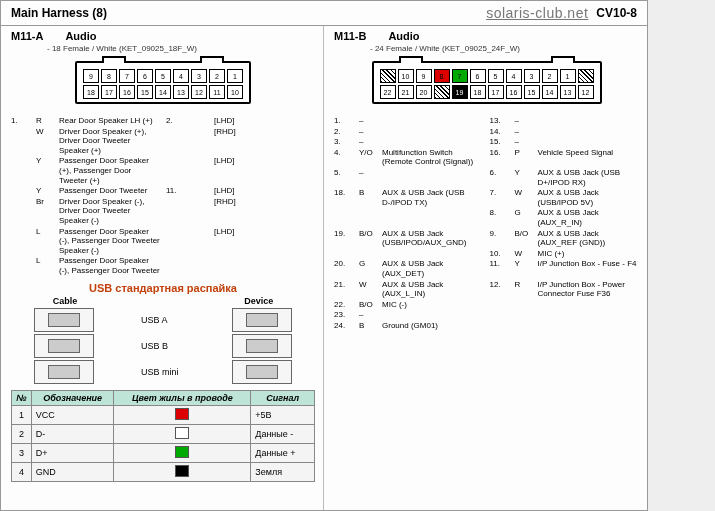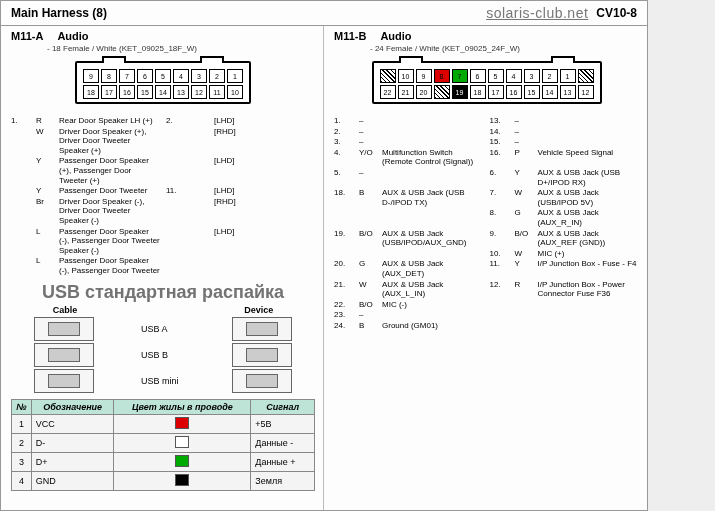--- a/index.html
+++ b/index.html
@@ -5,21 +5,21 @@
   body{margin:0;background:#eee;font-family:Arial,Helvetica,sans-serif;font-size:9px;color:#000}
   .page{width:648px;height:511px;background:#fdfdfd;border:1px solid #999;box-sizing:border-box;display:flex;flex-direction:column}
   .hdr{display:flex;align-items:center;border-bottom:1px solid #999;height:24px;padding:0 10px;font-size:12px}
   .hdr-title{font-weight:bold}
   .hdr-spacer{flex:1}
   .hdr-site{color:#777;text-decoration:underline;font-size:14px;letter-spacing:.5px}
   .hdr-code{font-weight:bold;margin-left:8px}
   .cols{display:flex;flex:1;min-height:0}
   .col{width:50%;box-sizing:border-box;border-right:1px solid #bbb;padding:4px 8px 6px 10px;display:flex;flex-direction:column}
   .col:last-child{border-right:none}
-  .conn-hdr{display:flex;align-items:baseline;gap:14px;margin-bottom:2px}
+  .conn-hdr{display:flex;align-items:baseline;gap:22px;margin-bottom:2px}
   .conn-id{font-weight:bold;font-size:11px}
   .conn-name{font-weight:bold;font-size:11px}
   .conn-sub{font-size:8px;color:#333;margin-left:36px}
   .conn-diagram{display:flex;justify-content:center;margin:8px 0 6px}
 
   
   .conn{position:relative}
   .conn-shell{border:2px solid #000;border-radius:2px;padding:6px 6px 3px;background:#fff;position:relative}
   .conn-shell::before,.conn-shell::after{content:"";position:absolute;top:-7px;width:20px;height:5px;border:2px solid #000;border-bottom:none;background:#fff}
   .conn-shell::before{left:25px}
@@ -33,21 +33,21 @@
   .pin.blk{background:#000;color:#fff}
 
   
   .pinlist{display:grid;grid-template-columns:1fr 1fr;column-gap:6px;row-gap:1px;font-size:8px;line-height:1.2;margin-top:6px}
   .pinline{display:flex;gap:3px}
   .pinline .n{width:22px}
   .pinline .c{width:20px}
   .pinline .d{flex:1}
 
   
-  .usb-title{color:#737373;font-weight:bold;font-size:18px;text-align:center;margin:6px 0 2px}
+  .usb-title{color:#c2410c;font-weight:bold;font-size:11px;text-align:center;margin:6px 0 2px}
   .usb-head{display:flex;justify-content:space-around;font-weight:bold;font-size:9px}
   .usb-row{display:flex;align-items:center;justify-content:space-around;margin:2px 0}
   .usb-cell{width:58px;height:22px;border:1px solid #666;background:#f6f6f6;display:flex;align-items:center;justify-content:center}
   .usb-lbl{width:44px;font-weight:normal}
   .usb-icon{width:30px;height:12px;background:#ccc;border:1px solid #666}
 
   
   table.usbpins{border-collapse:collapse;width:100%;margin-top:4px;font-size:9px}
   table.usbpins th{background:#bde4d6;font-style:italic;font-weight:bold;border:1px solid #888;padding:2px}
   table.usbpins td{border:1px solid #888;padding:2px 4px;background:#f4f4f4;text-align:center}

